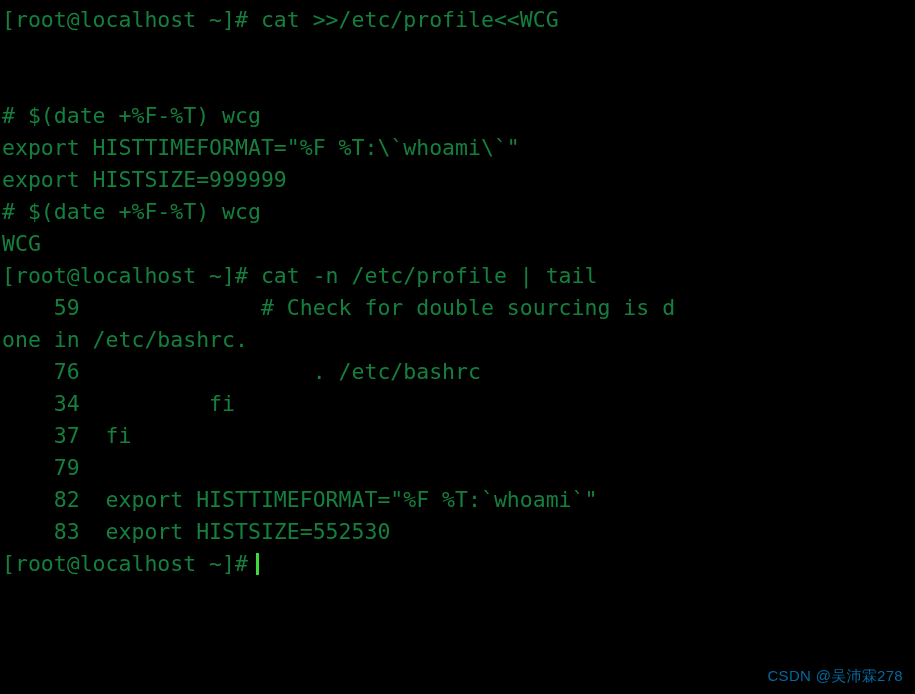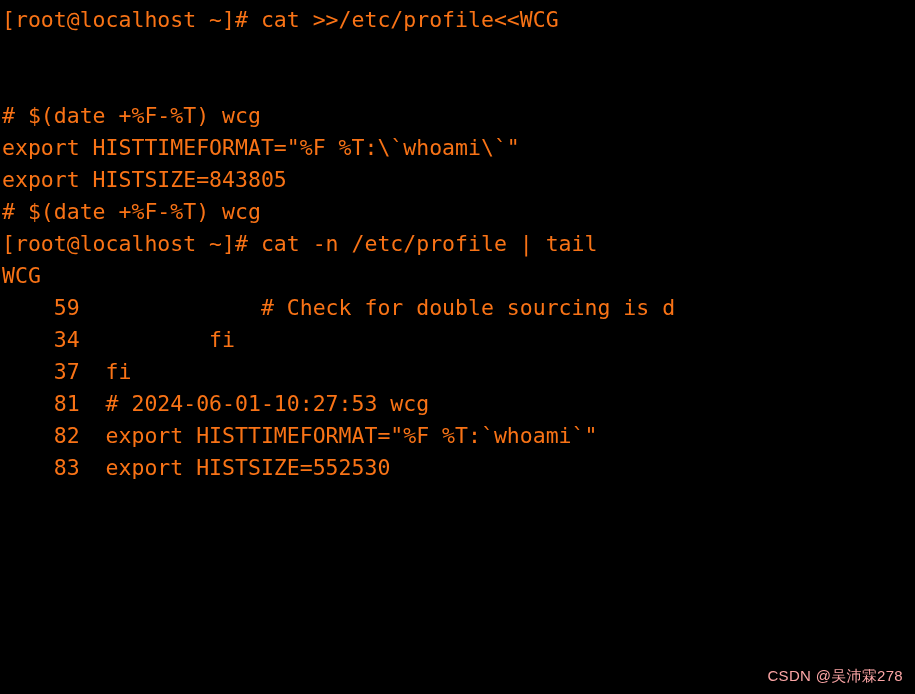--- a/index.html
+++ b/index.html
@@ -20,21 +20,21 @@
     height: 694px;
     background: #000000;
     box-sizing: border-box;
     padding: 4px 0 0 2px;
   }
   .line {
     font-family: "DejaVu Sans Mono", "Liberation Mono", monospace;
     font-size: 21.5px;
     line-height: 32px;
     height: 32px;
-    color: #f97316;
+    color: #15803d;
     white-space: pre;
     letter-spacing: 0px;
     -webkit-font-smoothing: none;
   }
   .line.blank {
     height: 32px;
   }
   .cursor {
     display: inline-block;
     width: 3px;
@@ -42,40 +42,43 @@
     background: #3cdb3c;
     vertical-align: -4px;
     margin-left: 8px;
   }
   #watermark {
     position: absolute;
     right: 12px;
     bottom: 8px;
     font-family: "Liberation Sans", "DejaVu Sans", sans-serif;
     font-size: 15px;
-    color: #fca5a5;
+    color: #0369a1;
     letter-spacing: 0.3px;
     white-space: pre;
   }
 </style>
 </head>
 <body>
 
 <div id="terminal">
   <div id="terminal-output">
       <div class="line">[root@localhost ~]# cat &gt;&gt;/etc/profile&lt;&lt;WCG</div>
       <div class="line blank"></div>
       <div class="line blank"></div>
       <div class="line"># $(date +%F-%T) wcg</div>
       <div class="line">export HISTTIMEFORMAT="%F %T:\`whoami\`"</div>
-      <div class="line">export HISTSIZE=843805</div>
+      <div class="line">export HISTSIZE=999999</div>
       <div class="line"># $(date +%F-%T) wcg</div>
+      <div class="line">WCG</div>
       <div class="line">[root@localhost ~]# cat -n /etc/profile | tail</div>
-      <div class="line">WCG</div>
       <div class="line">    59              # Check for double sourcing is d</div>
+      <div class="line">one in /etc/bashrc.</div>
+      <div class="line">    76                  . /etc/bashrc</div>
       <div class="line">    34          fi</div>
       <div class="line">    37  fi</div>
-      <div class="line">    81  # 2024-06-01-10:27:53 wcg</div>
+      <div class="line">    79</div>
       <div class="line">    82  export HISTTIMEFORMAT="%F %T:`whoami`"</div>
       <div class="line">    83  export HISTSIZE=552530</div>
     </div>
+  <div id="prompt-line" class="line"><span>[root@localhost ~]#</span><span class="cursor"></span></div>
   <div id="watermark">CSDN @吴沛霖278</div>
 </div>
 
 </body></html>

